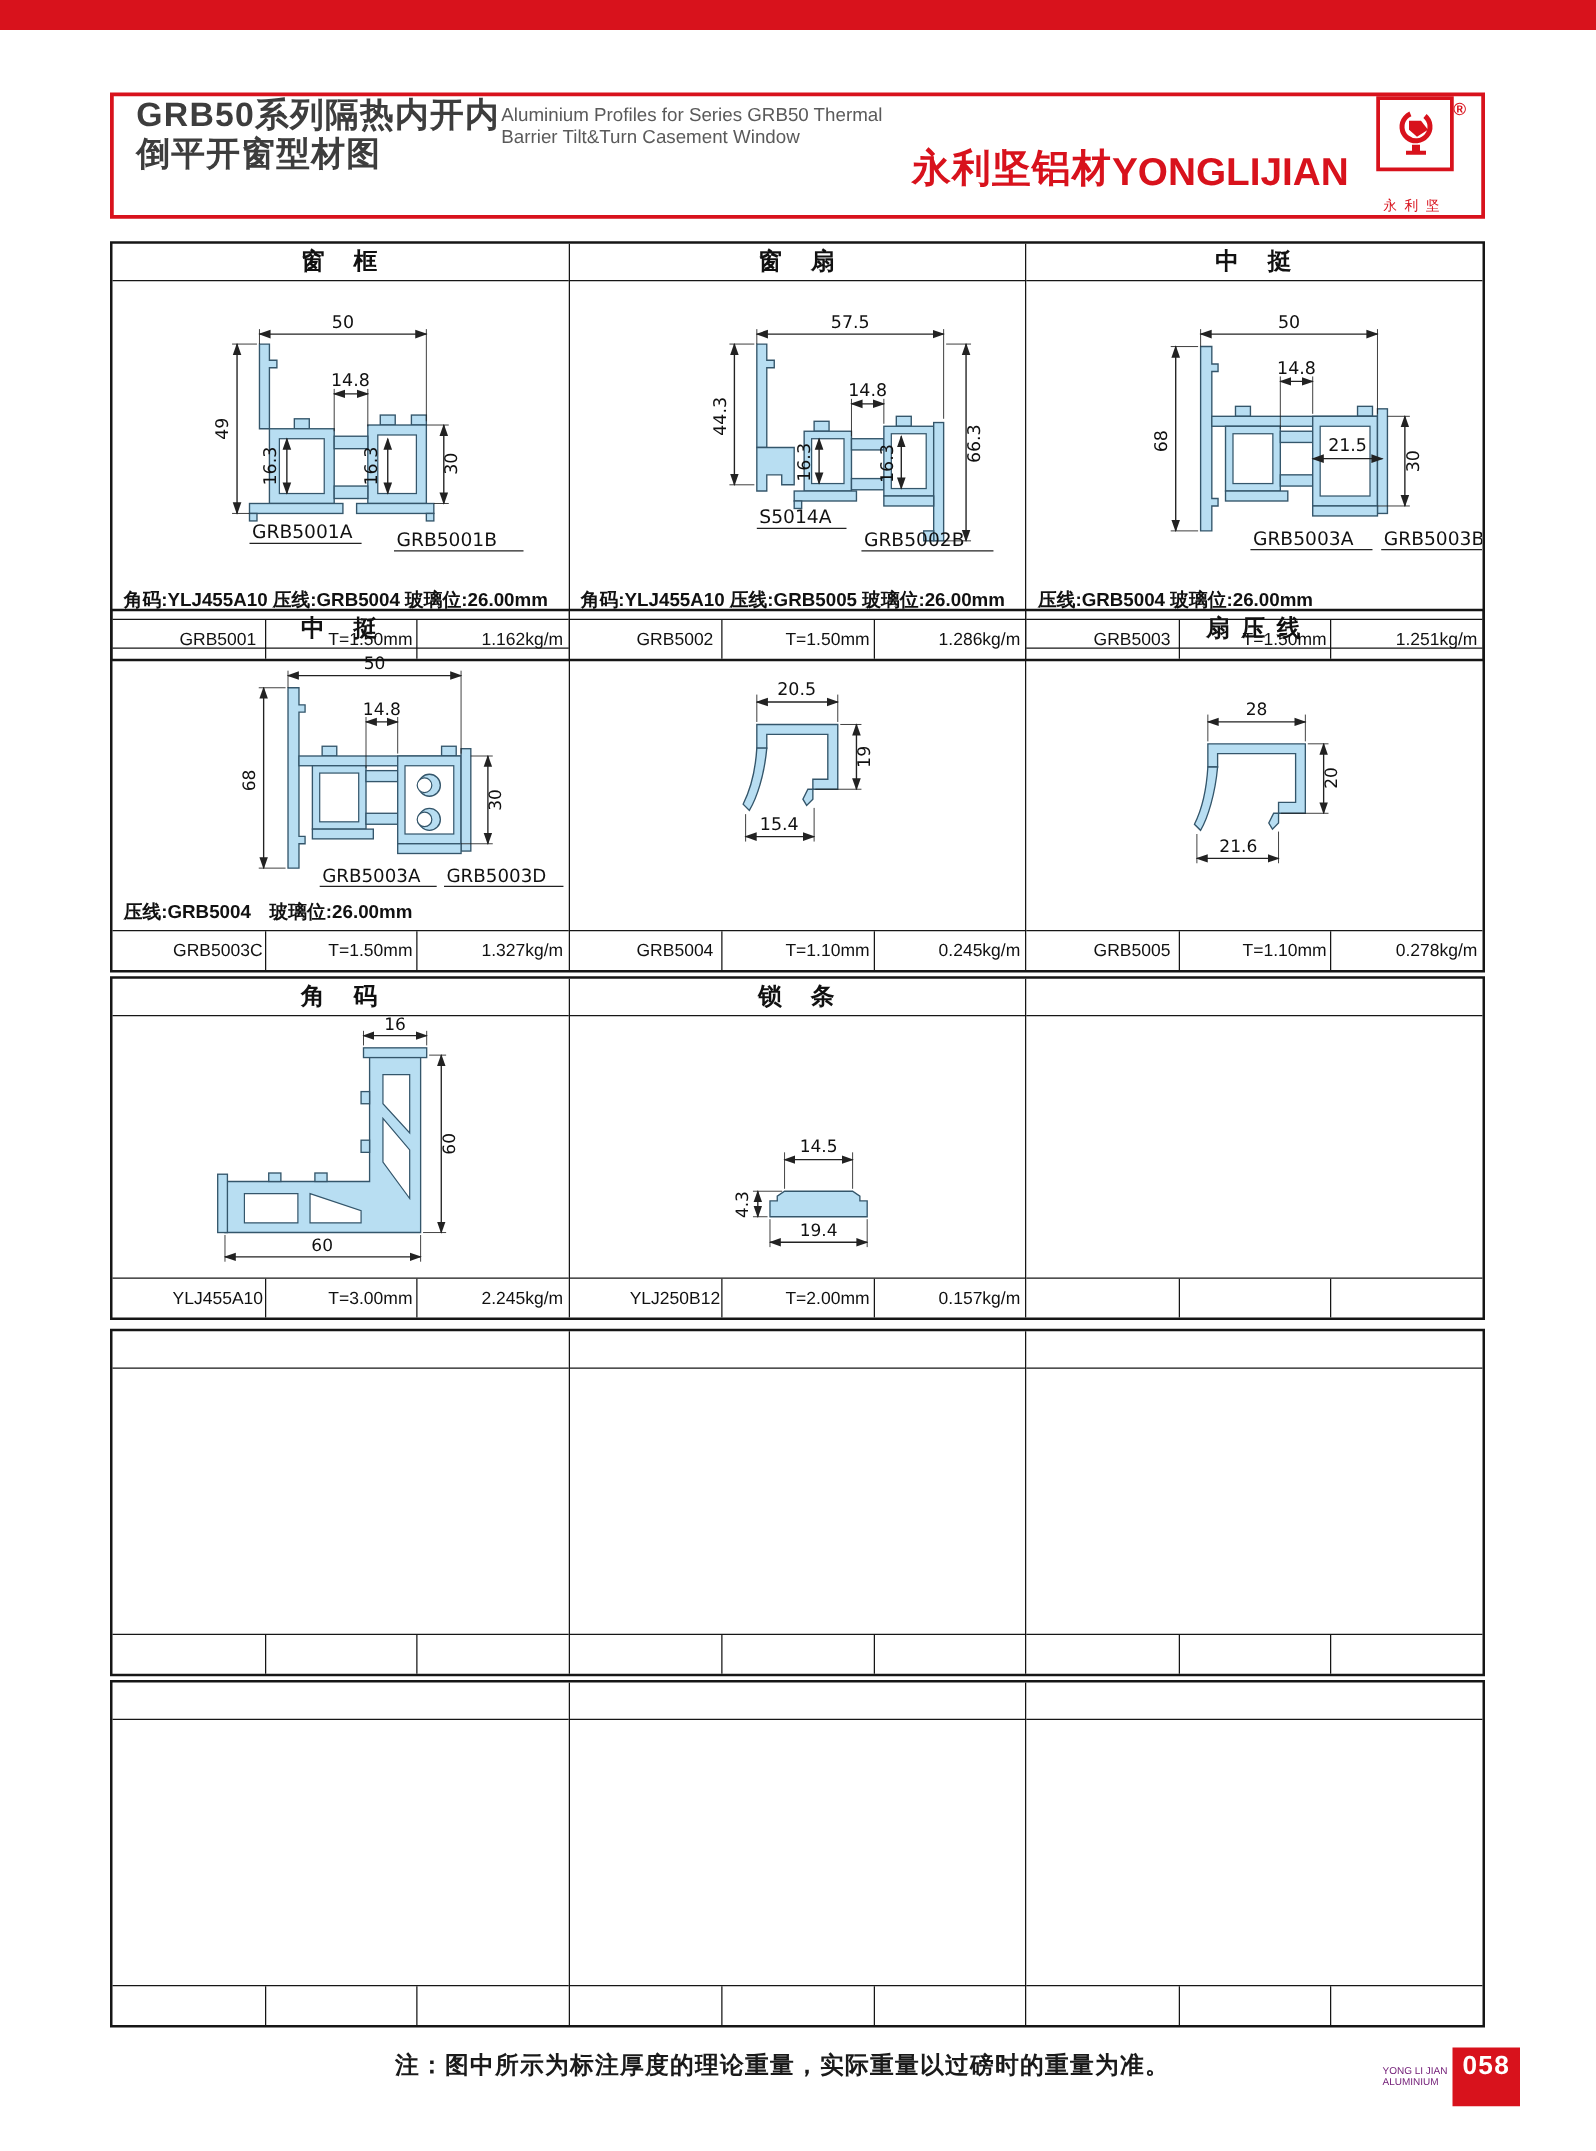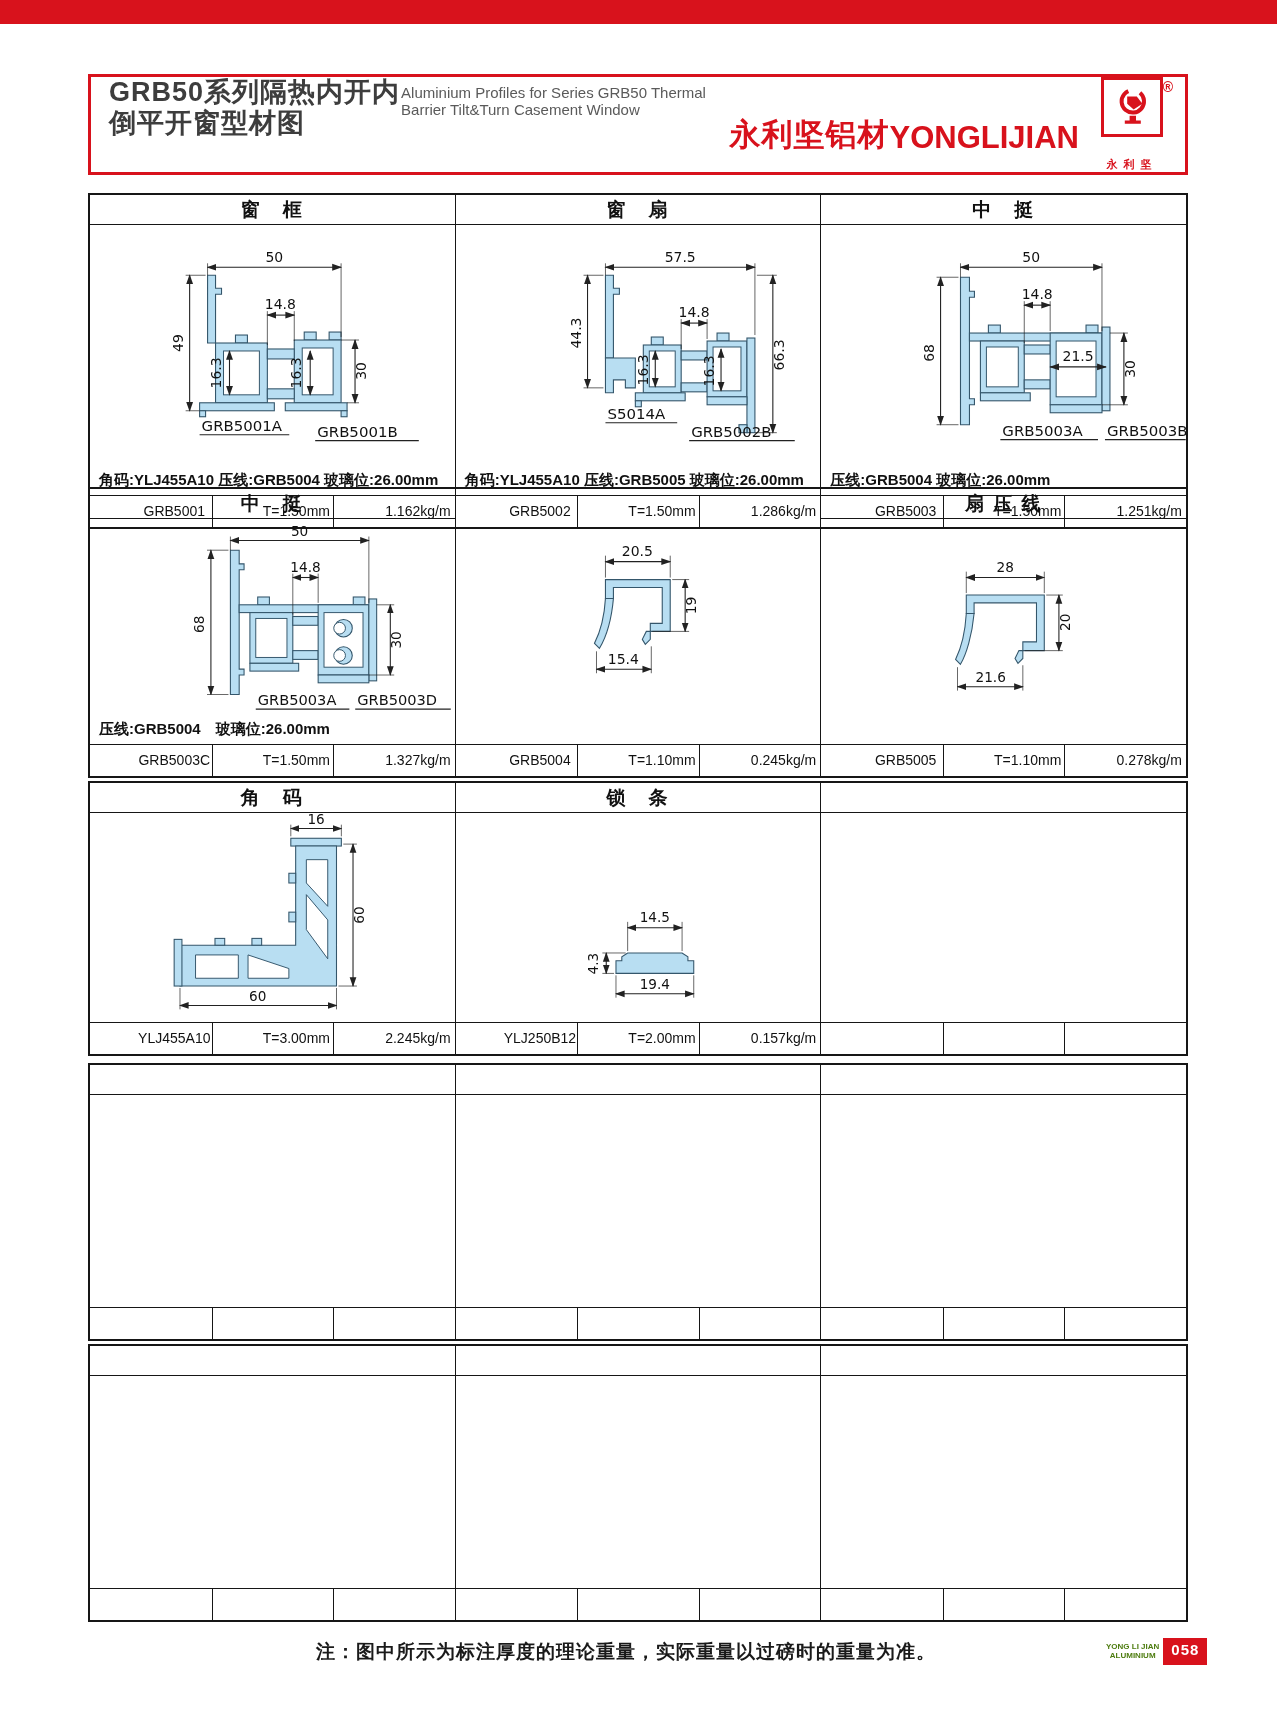--- a/index.html
+++ b/index.html
@@ -18,21 +18,21 @@
   }
   .titles { flex:1; display:flex; flex-direction:row; justify-content:center; }
   .title-cn { font-size:27px; font-weight:700; color:#3d3d3d; letter-spacing:1px; line-height:1.15; }
   .title-en { font-size:15px; color:#5a5a5a; margin-top:7px; }
   .brand { display:flex; align-items:flex-end; padding-bottom:16px; margin-right:10px; white-space:nowrap; }
   .brand span { font-size:31px; font-weight:bold; color:var(--red,#d8121c); letter-spacing:1px; }
   .brand .en { letter-spacing:0; }
   .logo { position:relative; width:86px; display:flex; flex-direction:column; align-items:center; justify-content:center; }
   .logo-square { width:56px; height:56px; border:3px solid var(--red,#d8121c); display:flex; align-items:center; justify-content:center; }
   .logo-reg { position:absolute; right:2px; top:2px; color:var(--red,#d8121c); font-size:14px; font-weight:bold; }
-  .logo-cap { margin-top:20px; color:var(--red,#d8121c); font-size:11px; font-weight:bold; letter-spacing:6px; white-space:nowrap; }
+  .logo-cap { margin-top:20px; color:var(--red,#d8121c); font-size:11px; font-weight:normal; letter-spacing:6px; white-space:nowrap; }
   .lgf { fill:var(--red,#d8121c); }
   .lgs { stroke:var(--red,#d8121c); fill:none; }
 
   
   .sect {
     position:absolute; left:88px; width:1100px; box-sizing:border-box;
     border:2px solid #161616; display:flex;
   }
   .col { flex:1; display:flex; flex-direction:column; min-width:0; }
   .col + .col { border-left:1.5px solid #161616; }
@@ -51,24 +51,24 @@
   .pf { fill:var(--fill,#b8def2); stroke:#34566b; stroke-width:1.1; }
   .hole { fill:#ffffff; stroke:#34566b; stroke-width:1; }
   .dl { stroke:#222; stroke-width:1.1; fill:none; }
   .ext { stroke:#222; stroke-width:0.7; fill:none; }
   .dt { font-size:14px; fill:#111; font-family:"DejaVu Sans",sans-serif; }
   .lbl { font-size:15px; fill:#111; font-family:"DejaVu Sans",sans-serif; }
 
   
   .fnote { position:absolute; left:76px; top:1639px; width:1100px; text-align:center; font-size:19px; font-weight:bold; color:#1a1a1a; letter-spacing:1px; }
   .fbrand { position:absolute; top:1638px; left:1106px; display:flex; align-items:center; }
-  .fbrand .txt { text-align:center; line-height:1.05; margin-right:4px; color:#4d7c0f; font-weight:bold; }
+  .fbrand .txt { text-align:left; line-height:1.05; margin-right:4px; color:#701a75; font-weight:normal; }
   .fbrand .t1 { font-size:8px; }
   .fbrand .t2 { font-size:8px; }
-  .pgnum { background:var(--red,#d8121c); color:#fff; font-weight:bold; font-size:15px; padding:3px 8px 7px; letter-spacing:1px; }
+  .pgnum { background:var(--red,#d8121c); color:#fff; font-weight:bold; font-size:21px; padding:3px 8px 20px; letter-spacing:1px; }
 </style>
 </head>
 <body>
 
 <svg width="0" height="0" style="position:absolute">
   <defs>
     <marker id="ar" viewBox="0 0 10 10" refX="9" refY="5" markerWidth="9" markerHeight="9" orient="auto-start-reverse">
       <path d="M0,1.5 L10,5 L0,8.5 Z" fill="#222"></path>
     </marker>
   </defs>

